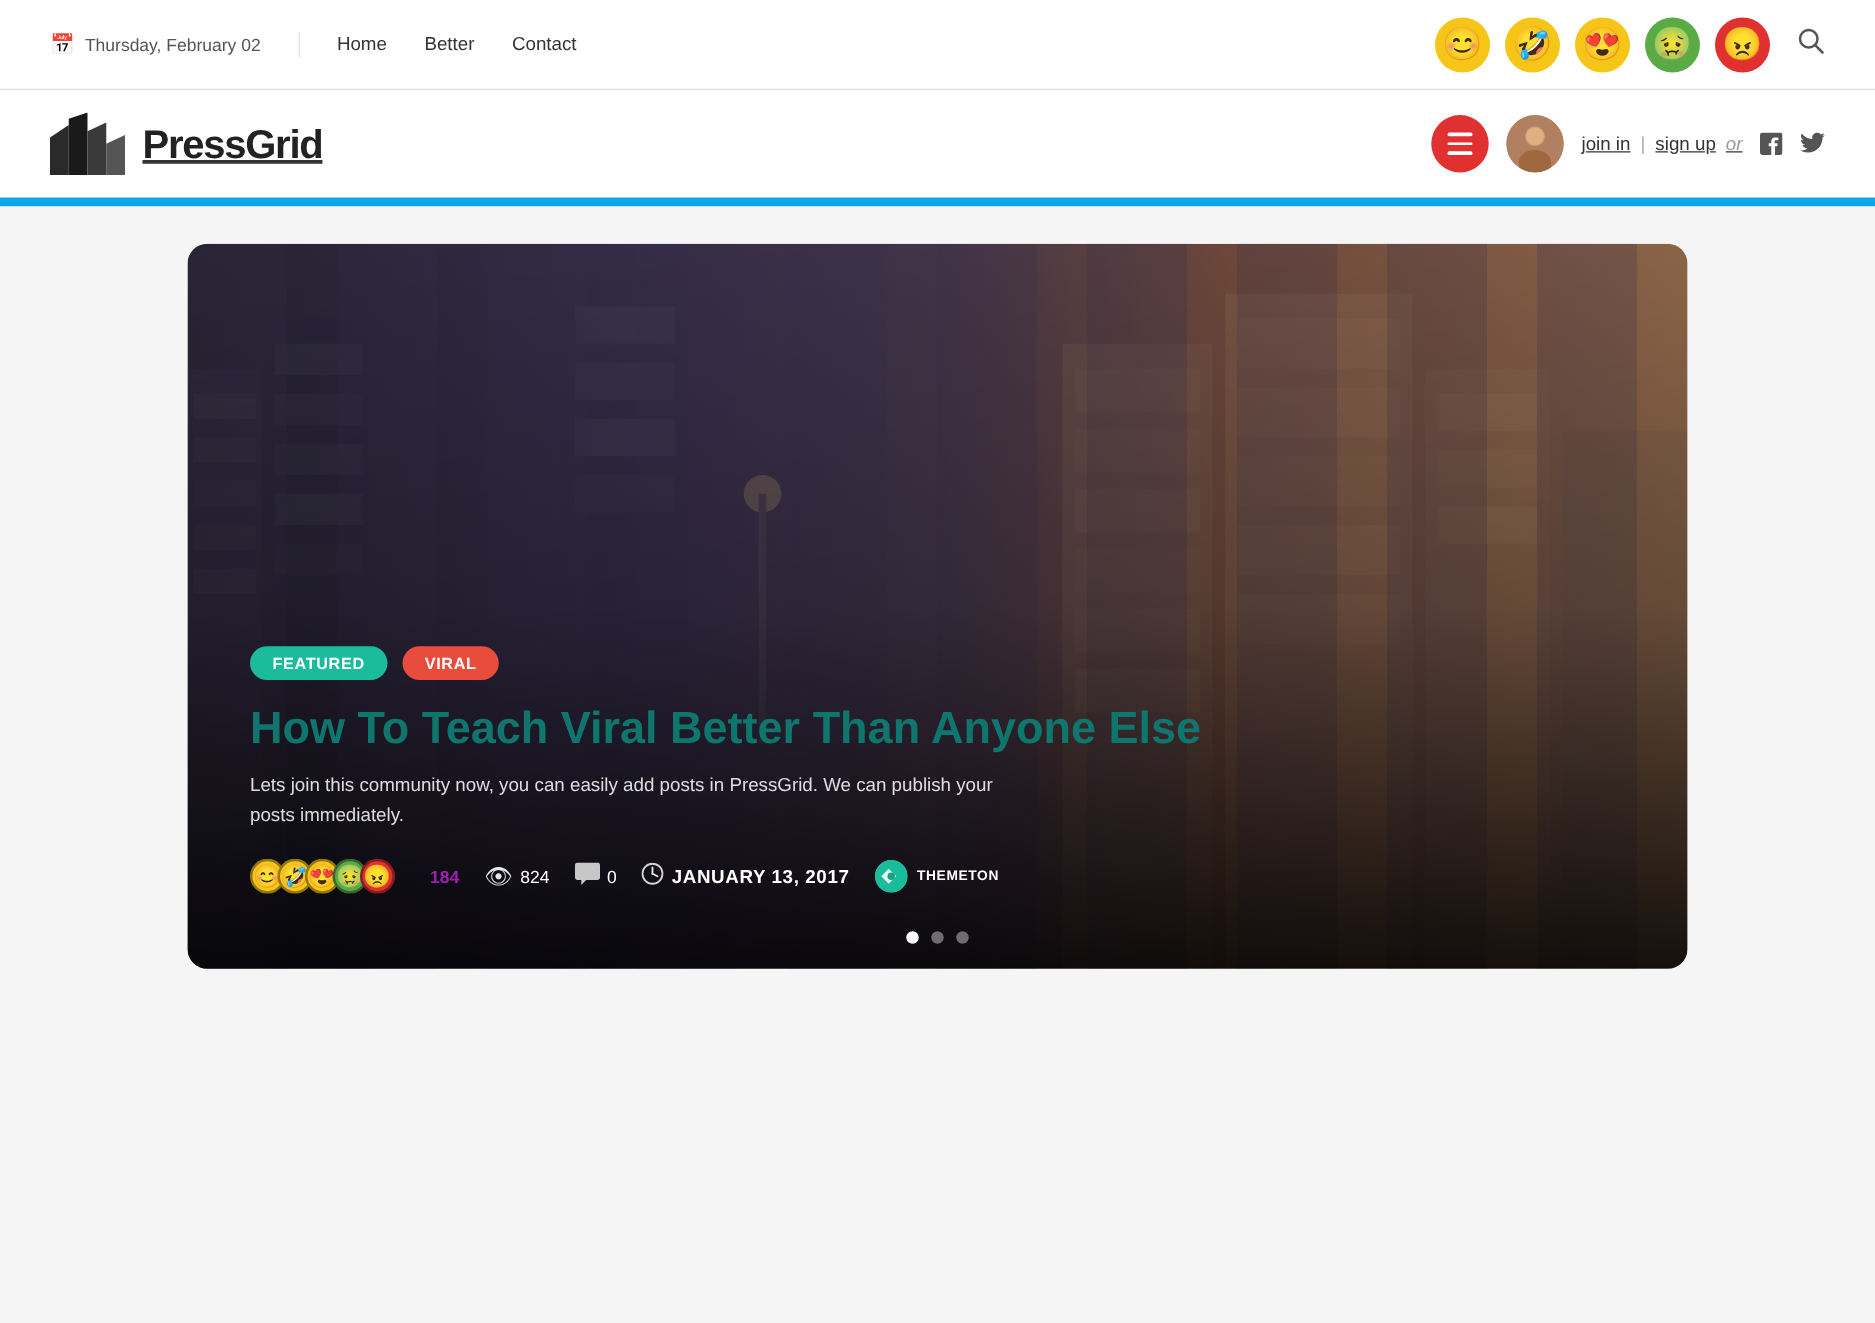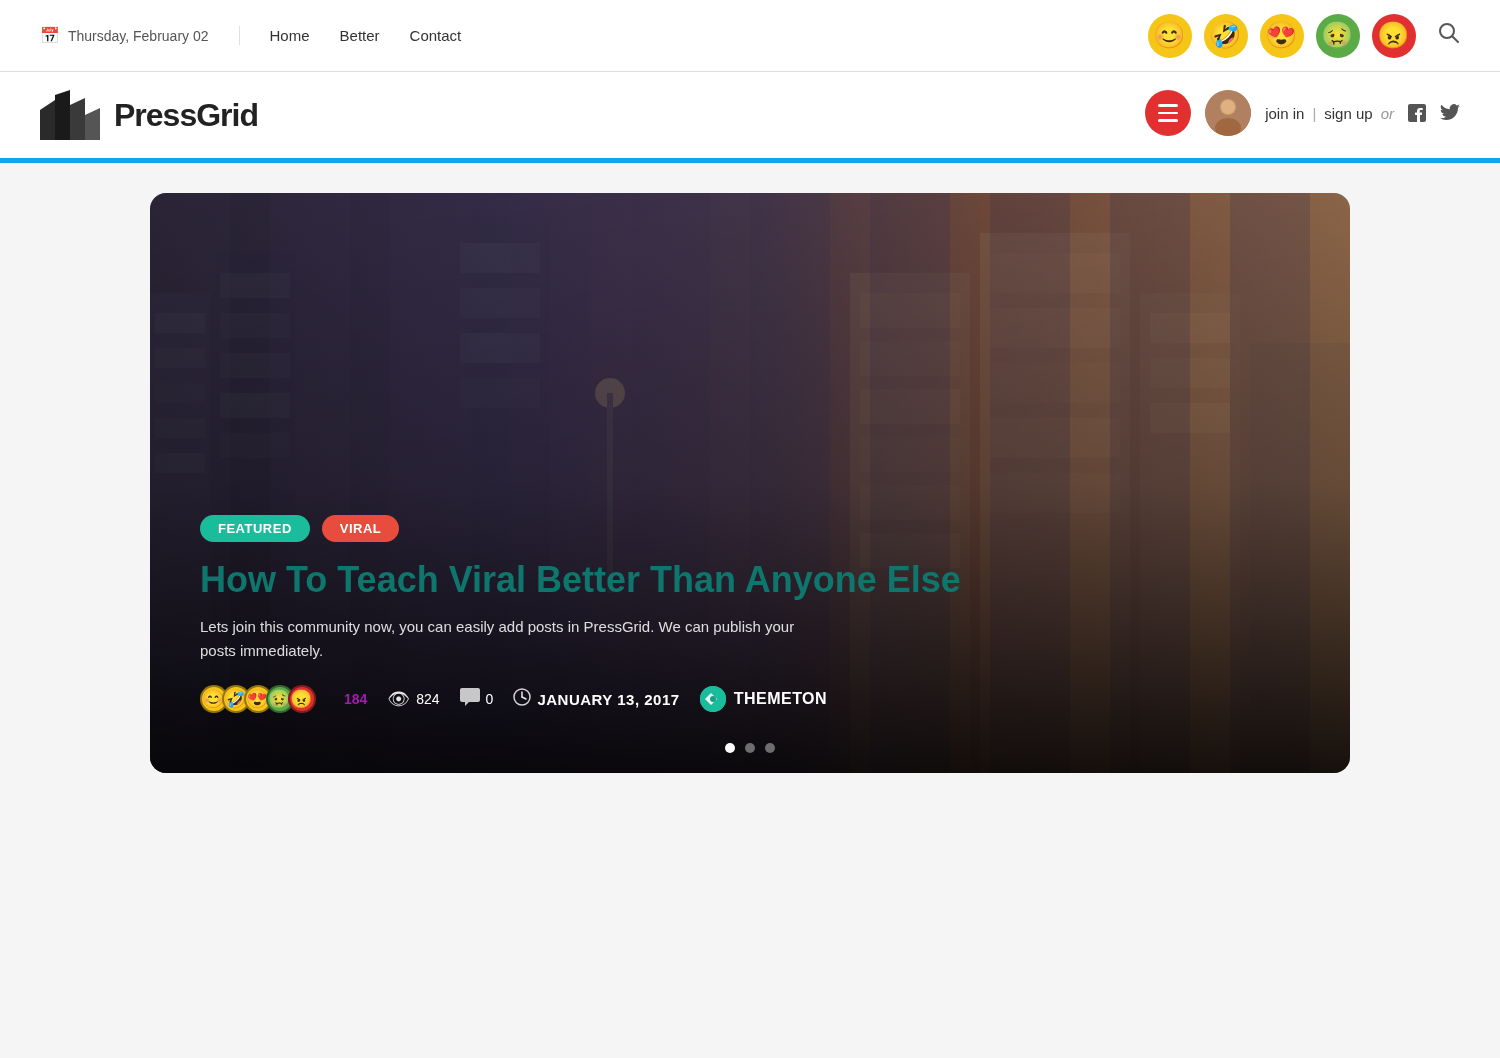--- a/index.html
+++ b/index.html
@@ -73,24 +73,25 @@
       cursor: pointer;
       font-size: 22px;
       color: #555;
       margin-left: 10px;
     }
 
     
     .main-header {
       background: #fff;
       display: flex;
-      align-items: flex-start;
+      align-items: center;
       justify-content: space-between;
       padding: 18px 40px;
-      border-bottom: 5px solid #0ea5e9;
+      border-bottom: 7px solid #0ea5e9;
+      text-decoration: underline;
     }
     .logo-section {
       display: flex;
       align-items: center;
       gap: 14px;
     }
     .logo-icon {
       width: 60px;
       height: 50px;
     }
@@ -313,21 +314,21 @@
       font-weight: 700;
       letter-spacing: 0.5px;
       font-size: 15px;
     }
     .hero-author {
       display: flex;
       align-items: center;
       gap: 8px;
       font-weight: 700;
       letter-spacing: 0.5px;
-      font-size: 16px;
+      font-size: 11px;
     }
     .author-logo {
       width: 26px;
       height: 26px;
       background: #1abc9c;
       border-radius: 50%;
       display: flex;
       align-items: center;
       justify-content: center;
       font-size: 10px;

